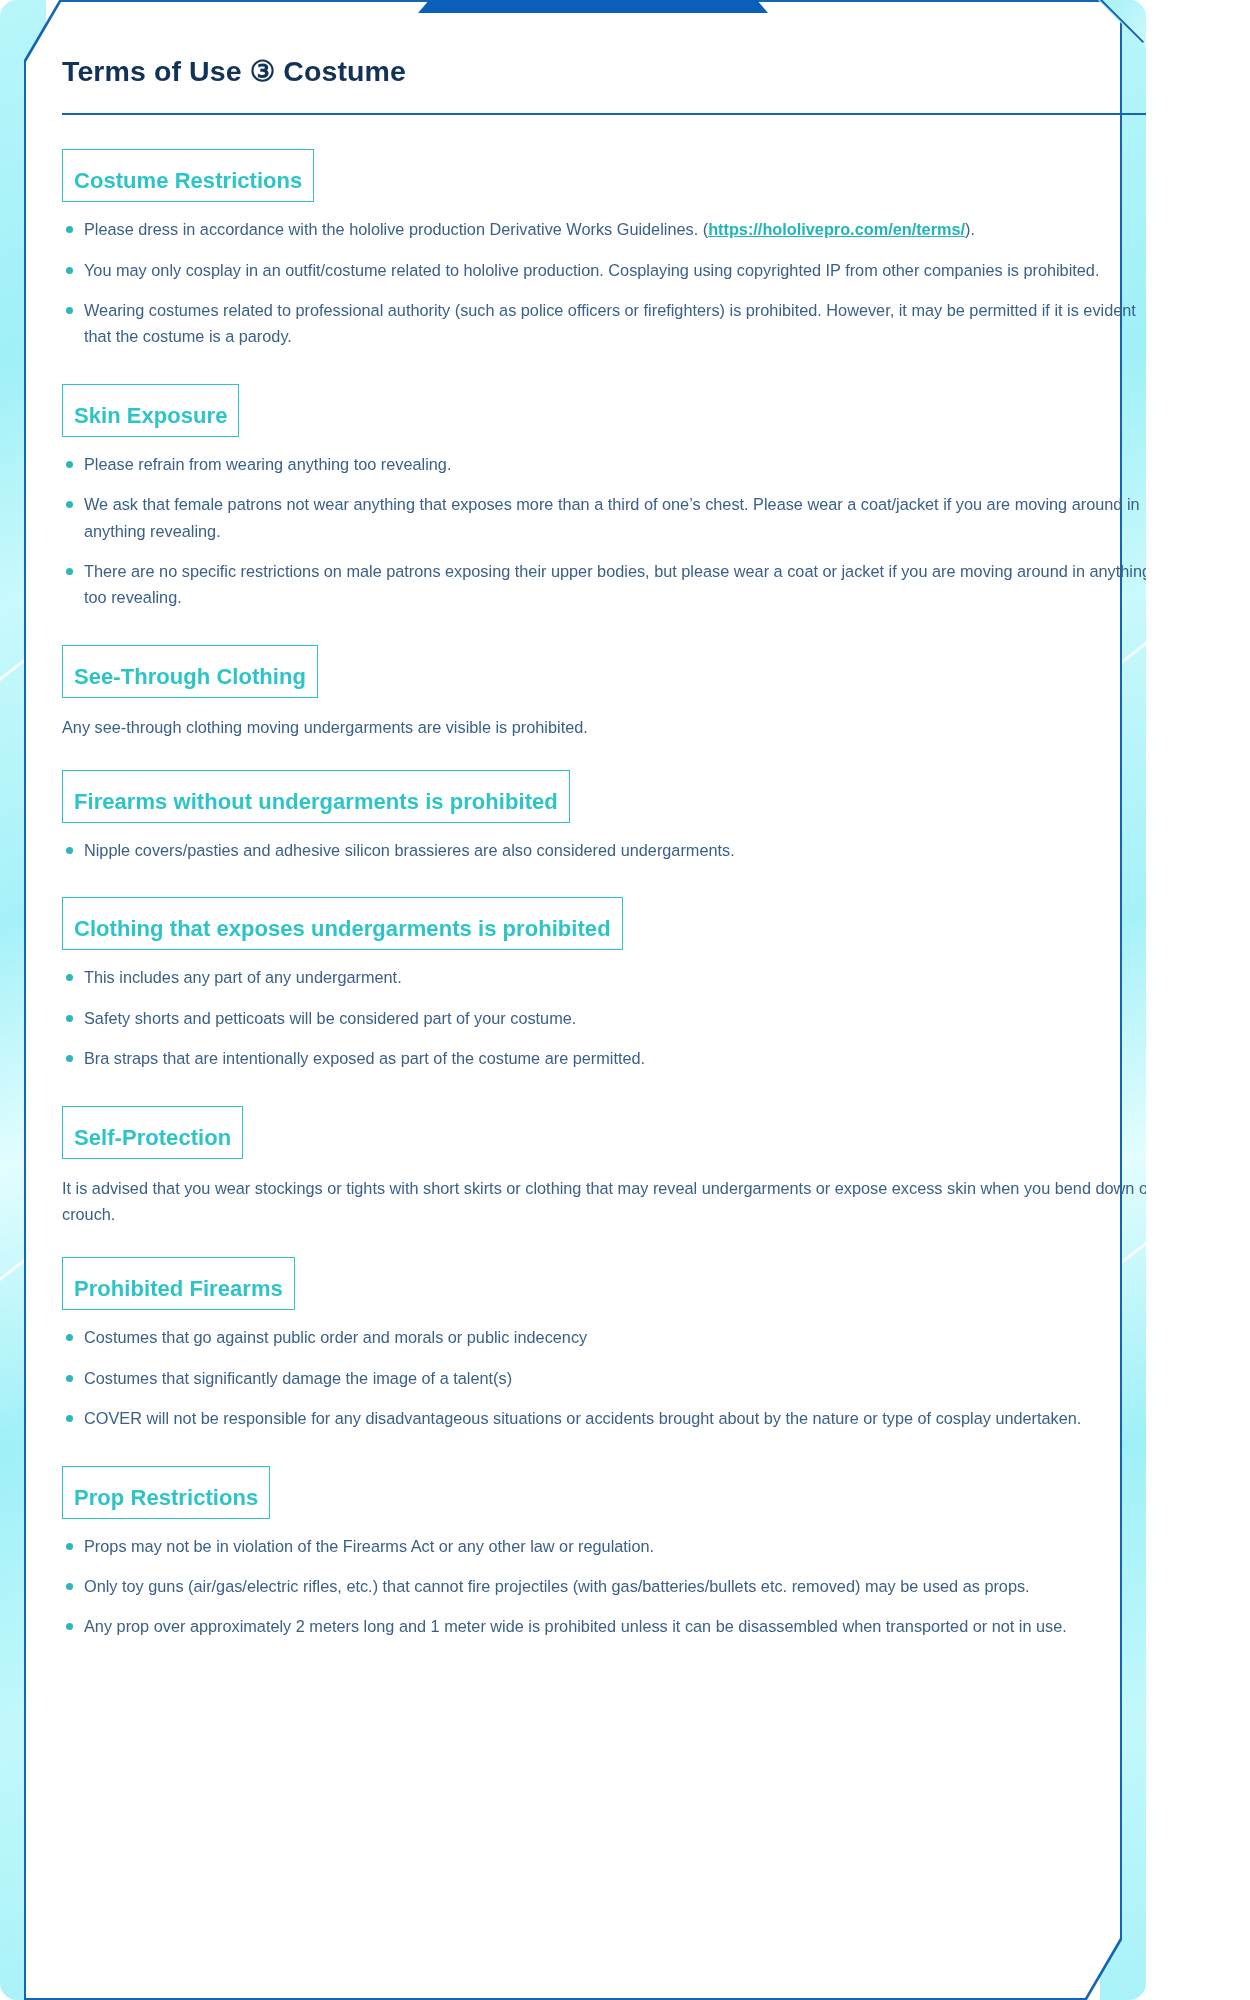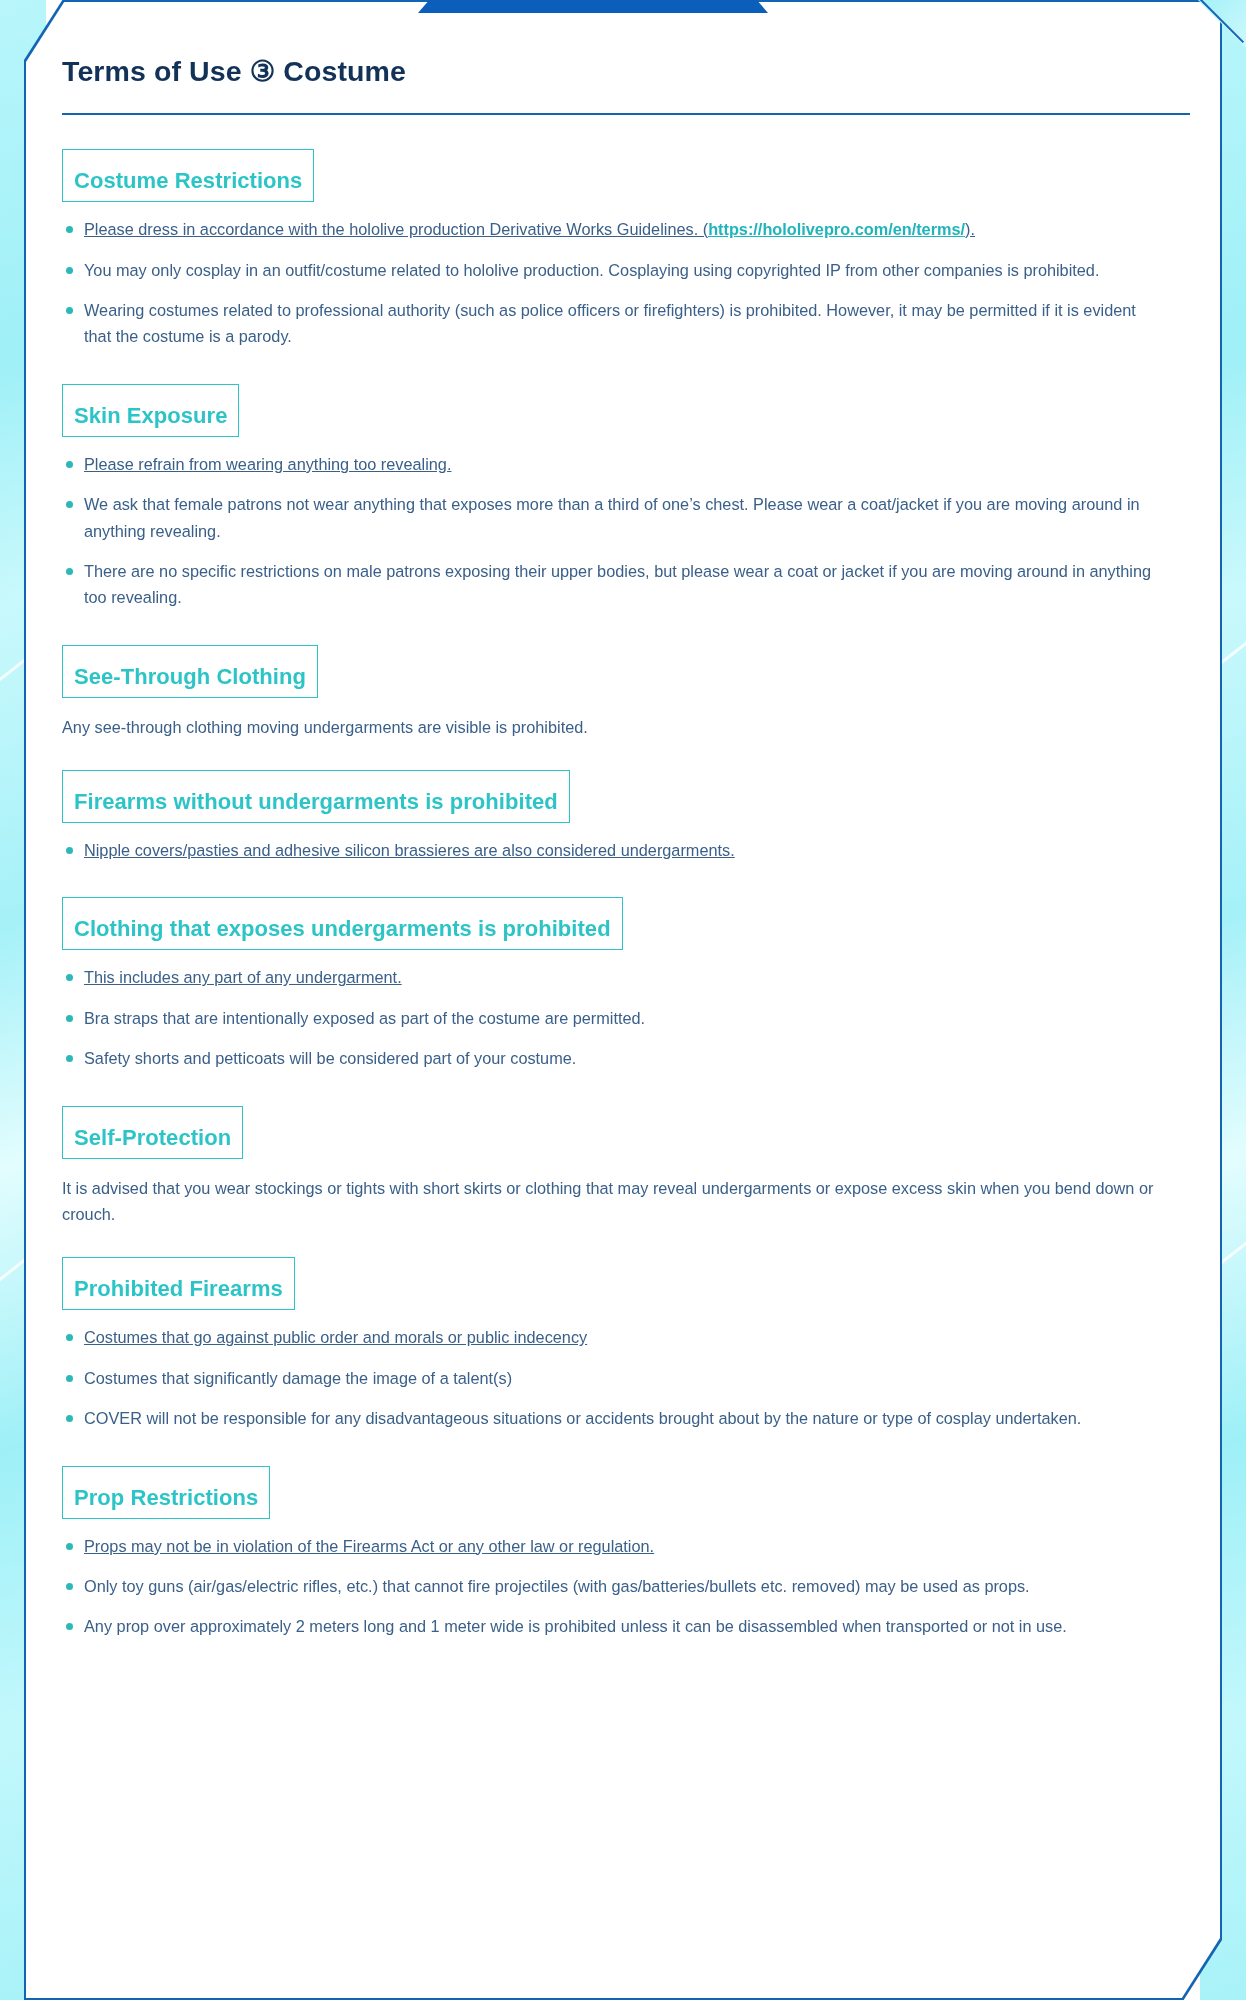--- a/index.html
+++ b/index.html
@@ -8,24 +8,25 @@
     width: 1250px;
     height: 2000px;
     overflow: hidden;
     background: #ffffff;
     font-family: "Liberation Sans", sans-serif;
   }
 
   
   #page {
     position: relative;
-    width: 1246px;
+    width: 1146px;
     height: 2000px;
     background: #ffffff;
     overflow: hidden;
+    border-radius: 17px;
   }
 
   
   .edge-strip {
     position: absolute;
     top: 0;
     bottom: 0;
     width: 46px;
     background: linear-gradient(160deg,
         #b8f6fb 0%, #9ff0f7 18%, #c9f9fc 30%, #a5f1f8 46%,
@@ -138,21 +139,21 @@
   }
   ul.bullets > li {
     position: relative;
     padding-left: 22px;
     margin-top: 14px;
     font-size: 16.3px;
     line-height: 1.62;
     color: #3a608a;
     max-width: 1092px;
   }
-  ul.bullets > li:first-child { margin-top: 0; text-decoration: underline; }
+  ul.bullets > li:first-child { margin-top: 0; }
   ul.bullets > li::before {
     content: "";
     position: absolute;
     left: 4px;
     top: 10px;
     width: 7px;
     height: 7px;
     border-radius: 50%;
     background: #2cb8b8;
   }
@@ -228,22 +229,22 @@
       <ul class="bullets">
         <li>Nipple covers/pasties and adhesive silicon brassieres are also considered undergarments.</li>
       </ul>
     </div>
 
     <div class="gap-1"></div>
     <div class="section">
       <div class="section-head">Clothing that exposes undergarments is prohibited</div>
       <ul class="bullets">
         <li>This includes any part of any undergarment.</li>
+        <li>Safety shorts and petticoats will be considered part of your costume.</li>
         <li>Bra straps that are intentionally exposed as part of the costume are permitted.</li>
-        <li>Safety shorts and petticoats will be considered part of your costume.</li>
       </ul>
     </div>
 
     <div class="gap-1"></div>
     <div class="section">
       <div class="section-head">Self-Protection</div>
       <p class="para">It is advised that you wear stockings or tights with short skirts or clothing that may reveal undergarments or expose excess skin when you bend down or crouch.</p>
     </div>
 
     <div class="gap-2"></div>

